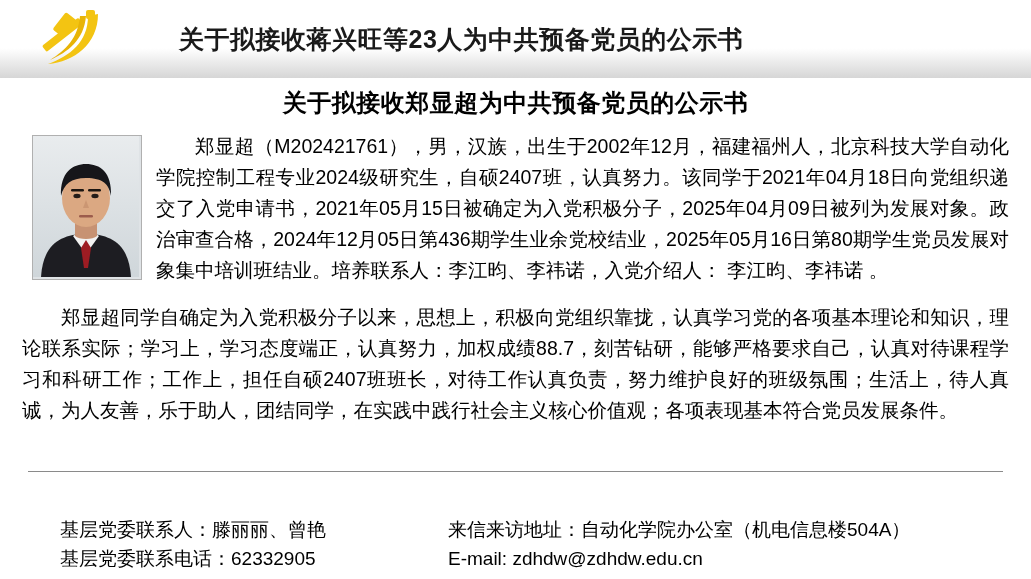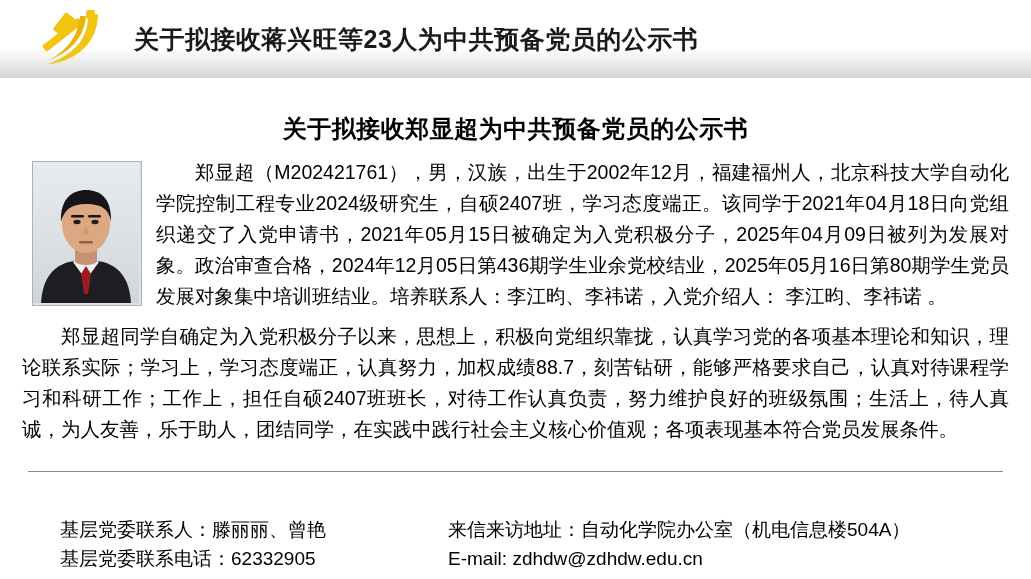--- a/index.html
+++ b/index.html
@@ -22,20 +22,21 @@
   }
 
   
   .banner {
     position: relative;
     height: 78px;
     background: linear-gradient(to bottom, #ffffff 0%, #ffffff 62%, #ededed 78%, #d6d6d6 100%);
     display: flex;
     align-items: center;
     overflow: hidden;
+    gap: 45px;
   }
   .banner-emblem {
     width: 86px;
     height: 66px;
     margin-left: 26px;
     position: relative;
     flex: 0 0 auto;
   }
   .banner-emblem svg { display: block; }
   .banner-title {
@@ -50,21 +51,21 @@
   
   .doc {
     padding: 0 22px;
     box-sizing: border-box;
   }
   .doc-title {
     text-align: center;
     font-size: 24px;
     font-weight: bold;
     color: #000000;
-    margin-top: 35px;
+    margin-top: 9px;
     margin-bottom: 12px;
     letter-spacing: 0.5px;
   }
 
   .content-wrap {
     position: relative;
   }
 
   .photo {
     float: left;
@@ -81,21 +82,21 @@
   .para {
     font-size: 19.5px;
     line-height: 31px;
     text-align: justify;
     text-justify: inter-ideograph;
     margin: 0 0 2px 0;
     text-indent: 2em;
     color: #000;
   }
   .para.second {
-    margin-top: 9px;
+    margin-top: 16px;
   }
 
   
   .footer {
     position: absolute;
     left: 28px;
     right: 28px;
     bottom: 6px;
   }
   .footer-rule {
@@ -179,21 +180,21 @@
           <ellipse cx="62" cy="60" rx="3.6" ry="2.2" fill="#241c18"></ellipse>
 
           <rect x="38" y="53" width="13" height="2.4" rx="1.2" fill="#1b1510"></rect>
           <rect x="55" y="53" width="13" height="2.4" rx="1.2" fill="#1b1510"></rect>
 
           <path d="M53 64 L50 72 L56 72 Z" fill="#c58f6c" opacity="0.7"></path>
           <rect x="46" y="79" width="14" height="2.6" rx="1.3" fill="#9c5c4c"></rect>
         </svg>
       </div>
 
-      <p class="para">郑显超（M202421761），男，汉族，出生于2002年12月，福建福州人，北京科技大学自动化学院控制工程专业2024级研究生，自硕2407班，学习态度端正。该同学于2021年04月18日向党组织递交了入党申请书，2021年05月15日被确定为入党积极分子，2025年04月09日被列为发展对象。政治审查合格，2024年12月05日第436期学生业余党校结业，2025年05月16日第80期学生党员发展对象集中培训班结业。培养联系人：李江昀、李祎诺，入党介绍人： 李江昀、李祎诺 。</p>
+      <p class="para">郑显超（M202421761），男，汉族，出生于2002年12月，福建福州人，北京科技大学自动化学院控制工程专业2024级研究生，自硕2407班，认真努力。该同学于2021年04月18日向党组织递交了入党申请书，2021年05月15日被确定为入党积极分子，2025年04月09日被列为发展对象。政治审查合格，2024年12月05日第436期学生业余党校结业，2025年05月16日第80期学生党员发展对象集中培训班结业。培养联系人：李江昀、李祎诺，入党介绍人： 李江昀、李祎诺 。</p>
       <p class="para second">郑显超同学自确定为入党积极分子以来，思想上，积极向党组织靠拢，认真学习党的各项基本理论和知识，理论联系实际；学习上，学习态度端正，认真努力，加权成绩88.7，刻苦钻研，能够严格要求自己，认真对待课程学习和科研工作；工作上，担任自硕2407班班长，对待工作认真负责，努力维护良好的班级氛围；生活上，待人真诚，为人友善，乐于助人，团结同学，在实践中践行社会主义核心价值观；各项表现基本符合党员发展条件。</p>
     </div>
   </div>
 
   <div class="footer">
     <div class="footer-rule"></div>
     <div class="footer-cols">
       <div class="footer-left">
         <div class="footer-line">基层党委联系人：滕丽丽、曾艳</div>
         <div class="footer-line">基层党委联系电话：62332905</div>

